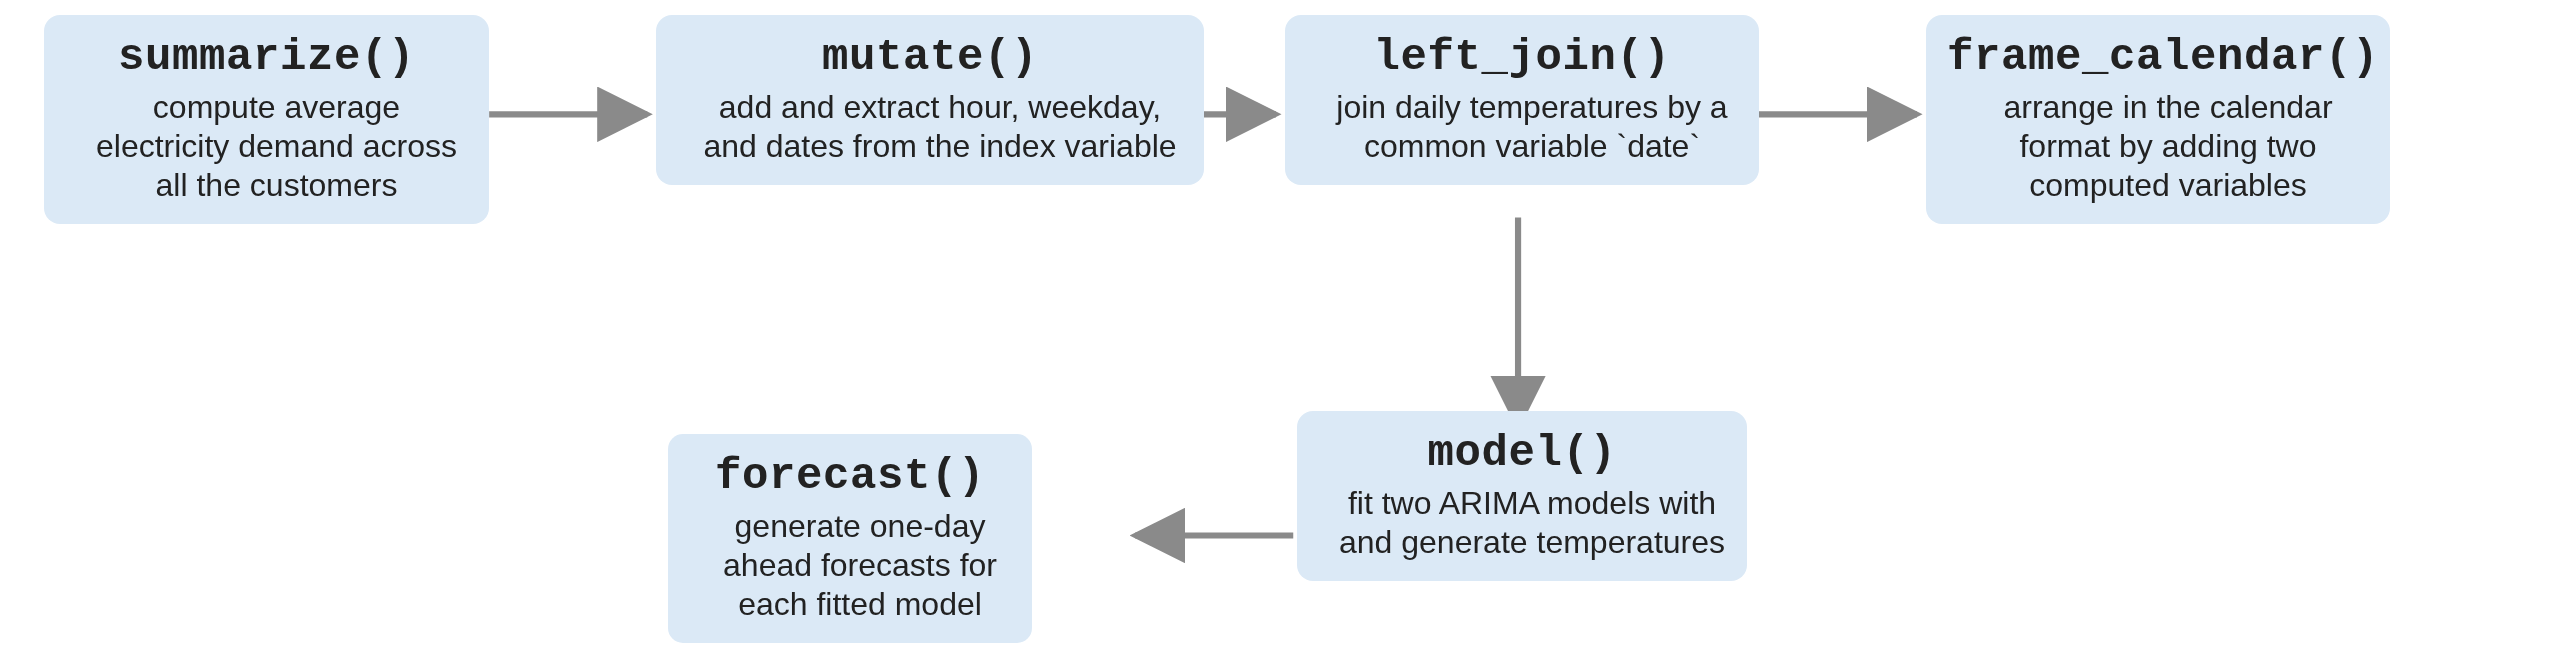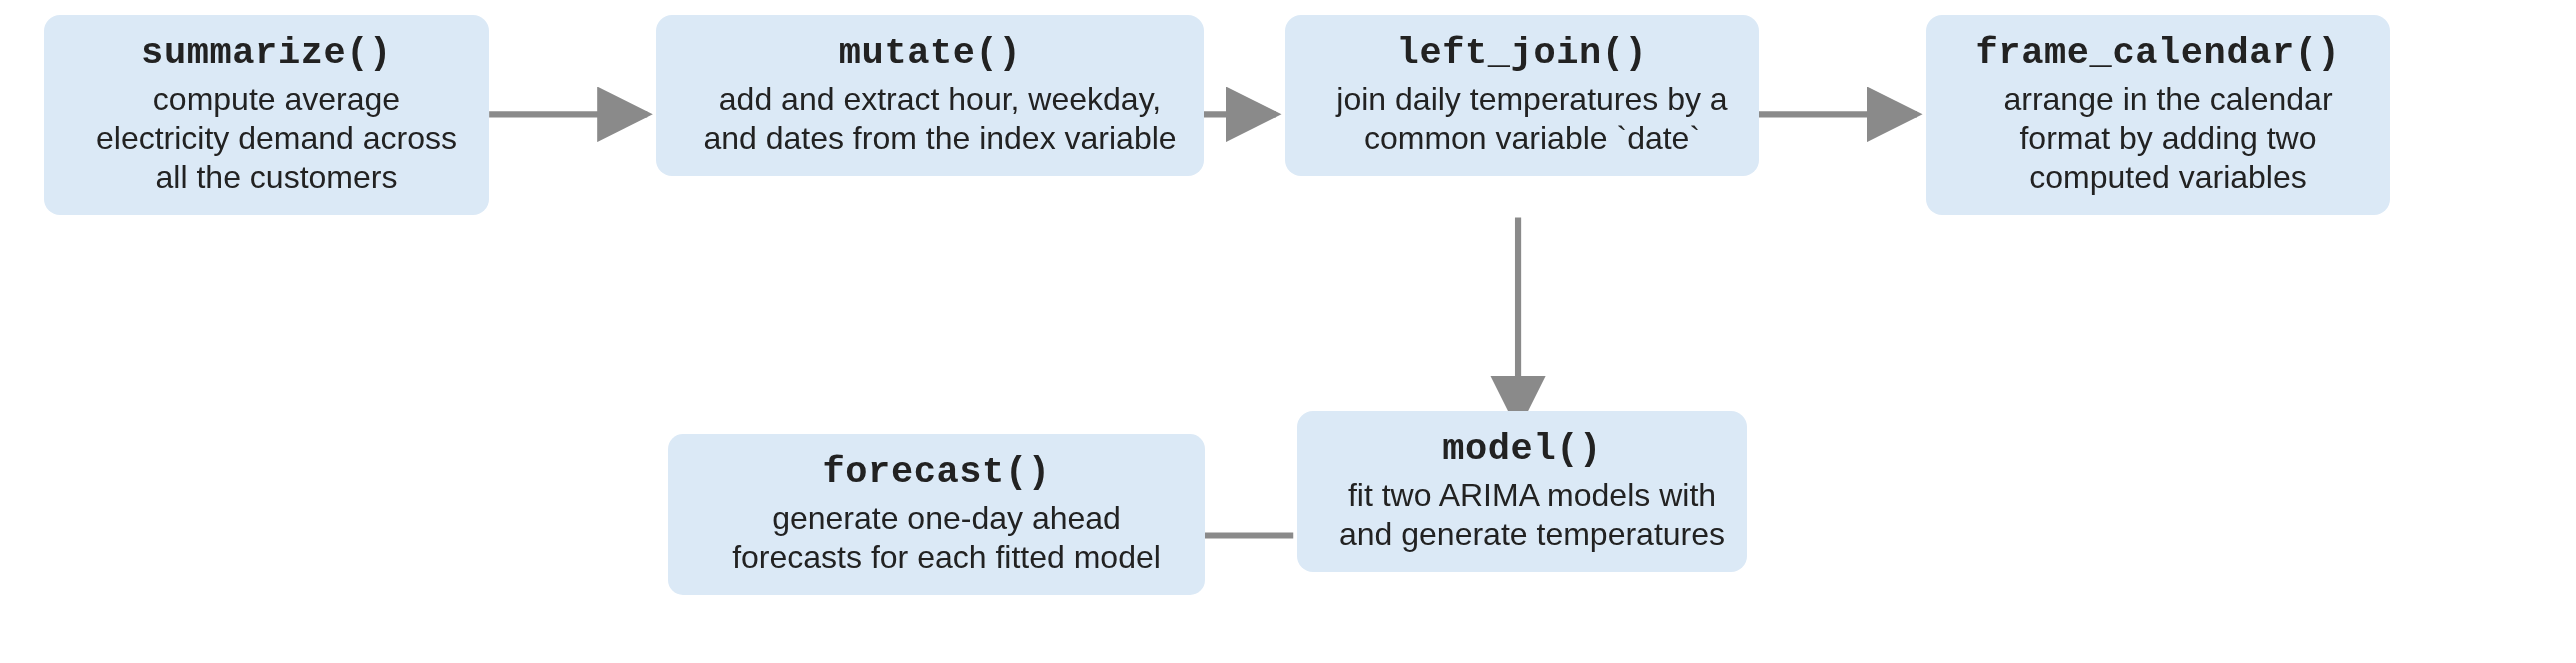--- a/index.html
+++ b/index.html
@@ -24,21 +24,21 @@
     box-sizing: border-box;
     padding: 16px 21px 18.5px 21px;
     font-size: 32px;
     line-height: 1.22;
     color: #222;
   }
   .node .title {
     font-family: "Menlo", "Consolas", "Courier New", monospace;
     font-weight: 700;
     letter-spacing: 0.6px;
-    font-size: 37px;
+    font-size: 44px;
     display: block;
     margin-bottom: 3.7px;
   }
   .node .desc {
     display: block;
     margin-left: 20px;
   }
   svg.arrows {
     position: absolute;
     left: 0;
@@ -83,21 +83,21 @@
 <div class="node" style="left:1285px; top:15px; width:474px;">
   <span class="title">left_join()</span>
   <span class="desc">join daily temperatures by a common variable `date`</span>
 </div>
 
 <div class="node" style="left:1926px; top:15px; width:464px;">
   <span class="title">frame_calendar()</span>
   <span class="desc">arrange in the calendar format by adding two computed variables</span>
 </div>
 
-<div class="node" style="left:668px; top:434px; width:537px;border-radius:15px;">
+<div class="node" style="left:668px; top:434px; width:364px;border-radius:15px;">
   <span class="title">forecast()</span>
   <span class="desc">generate one-day ahead forecasts for each fitted model</span>
 </div>
 
 <div class="node" style="left:1297px; top:411px; width:450px;">
   <span class="title">model()</span>
   <span class="desc">fit two ARIMA models with and generate temperatures</span>
 </div>
 
 </div>

